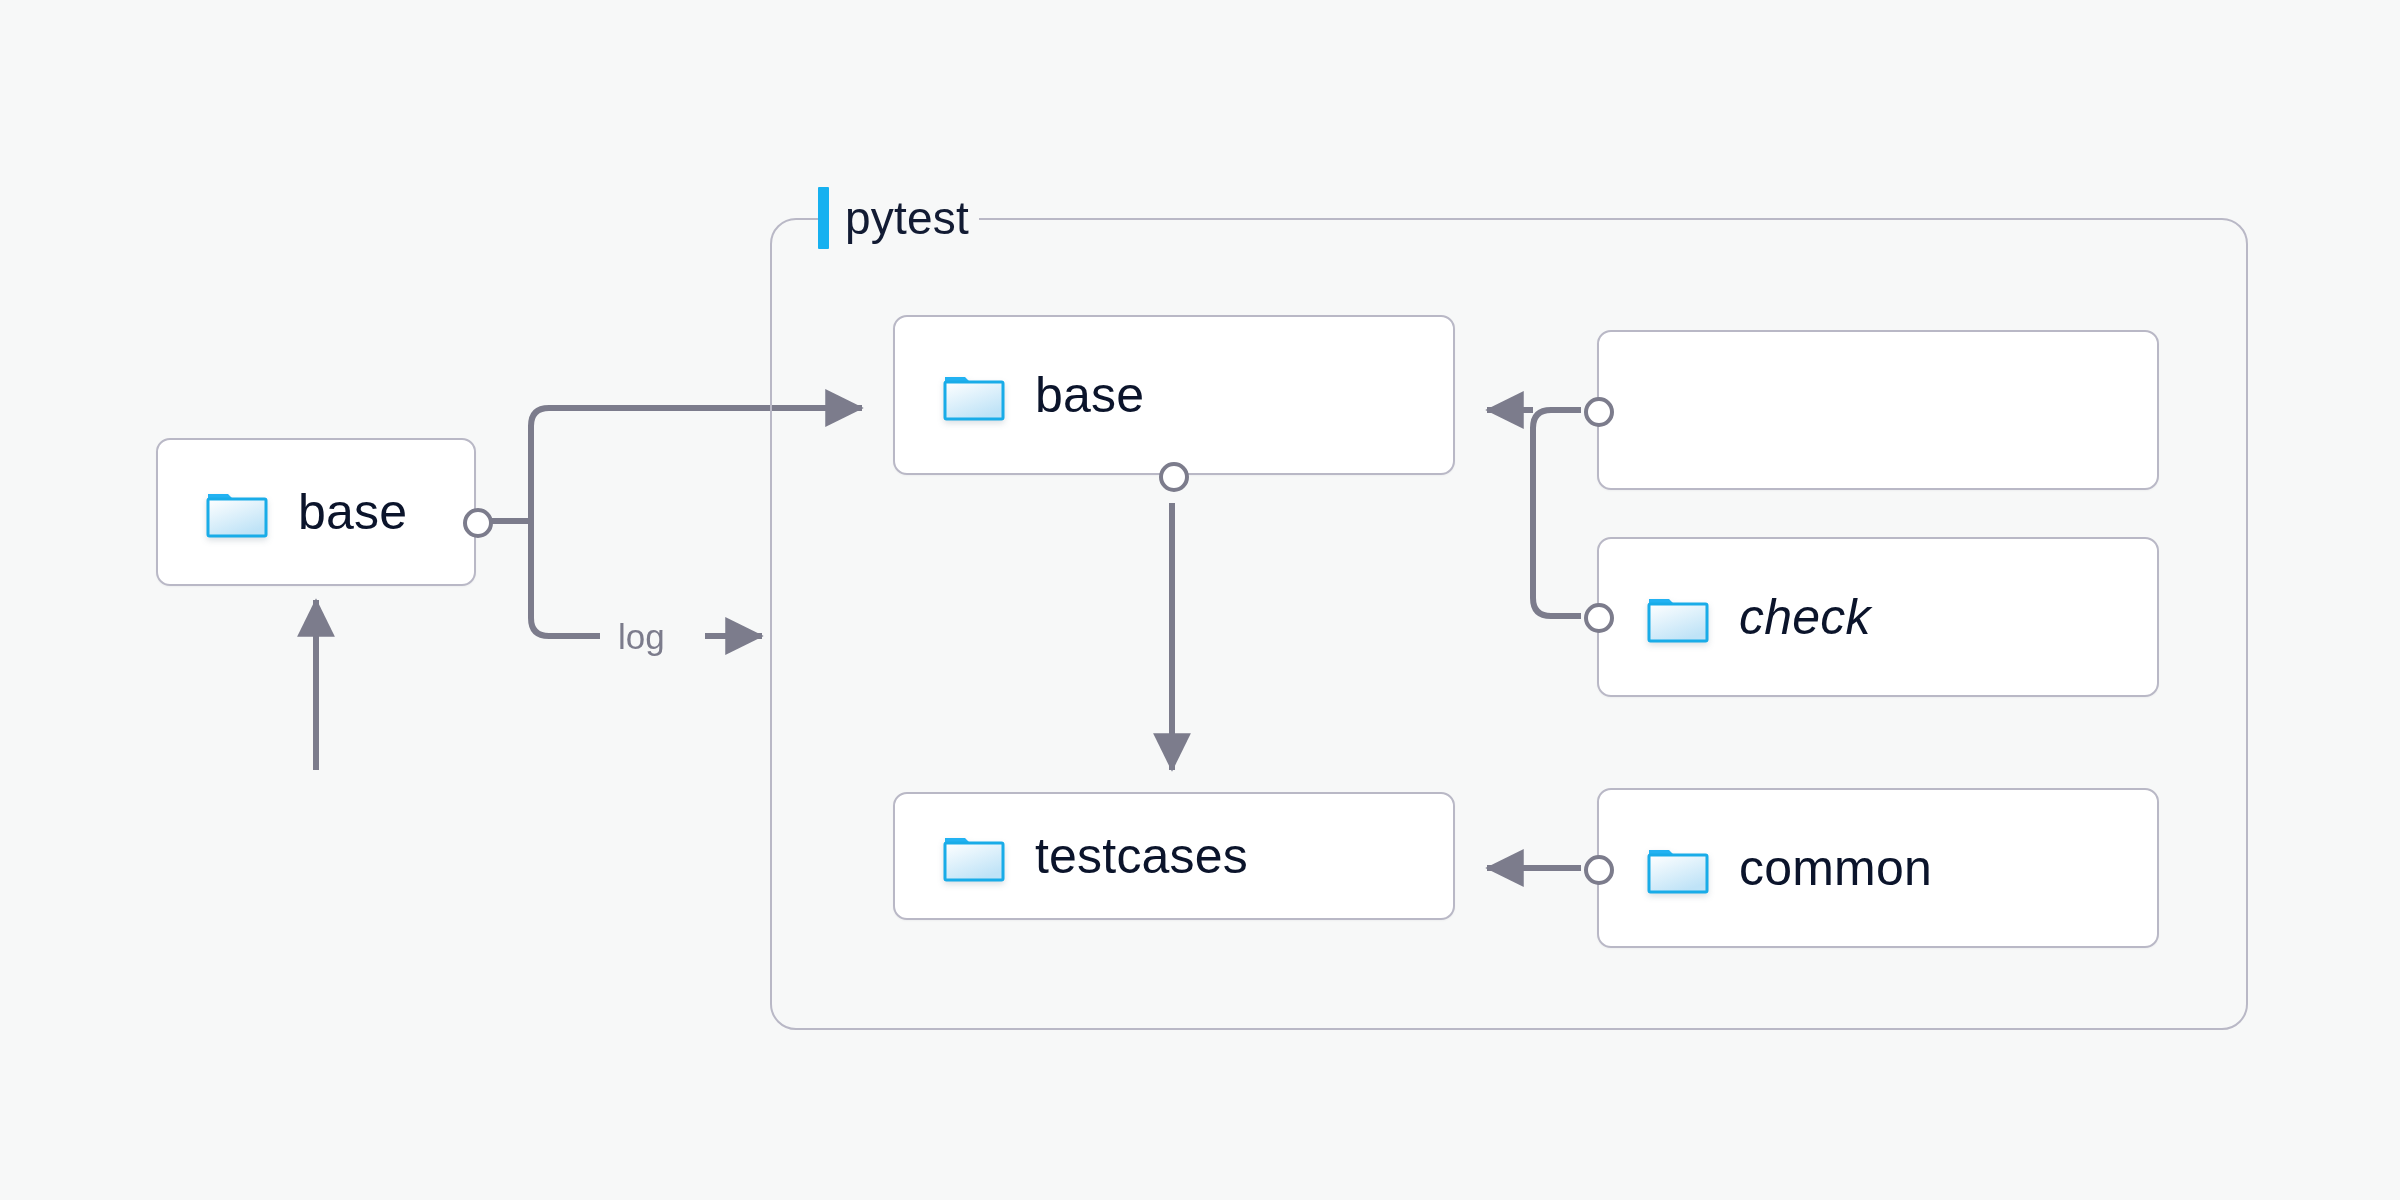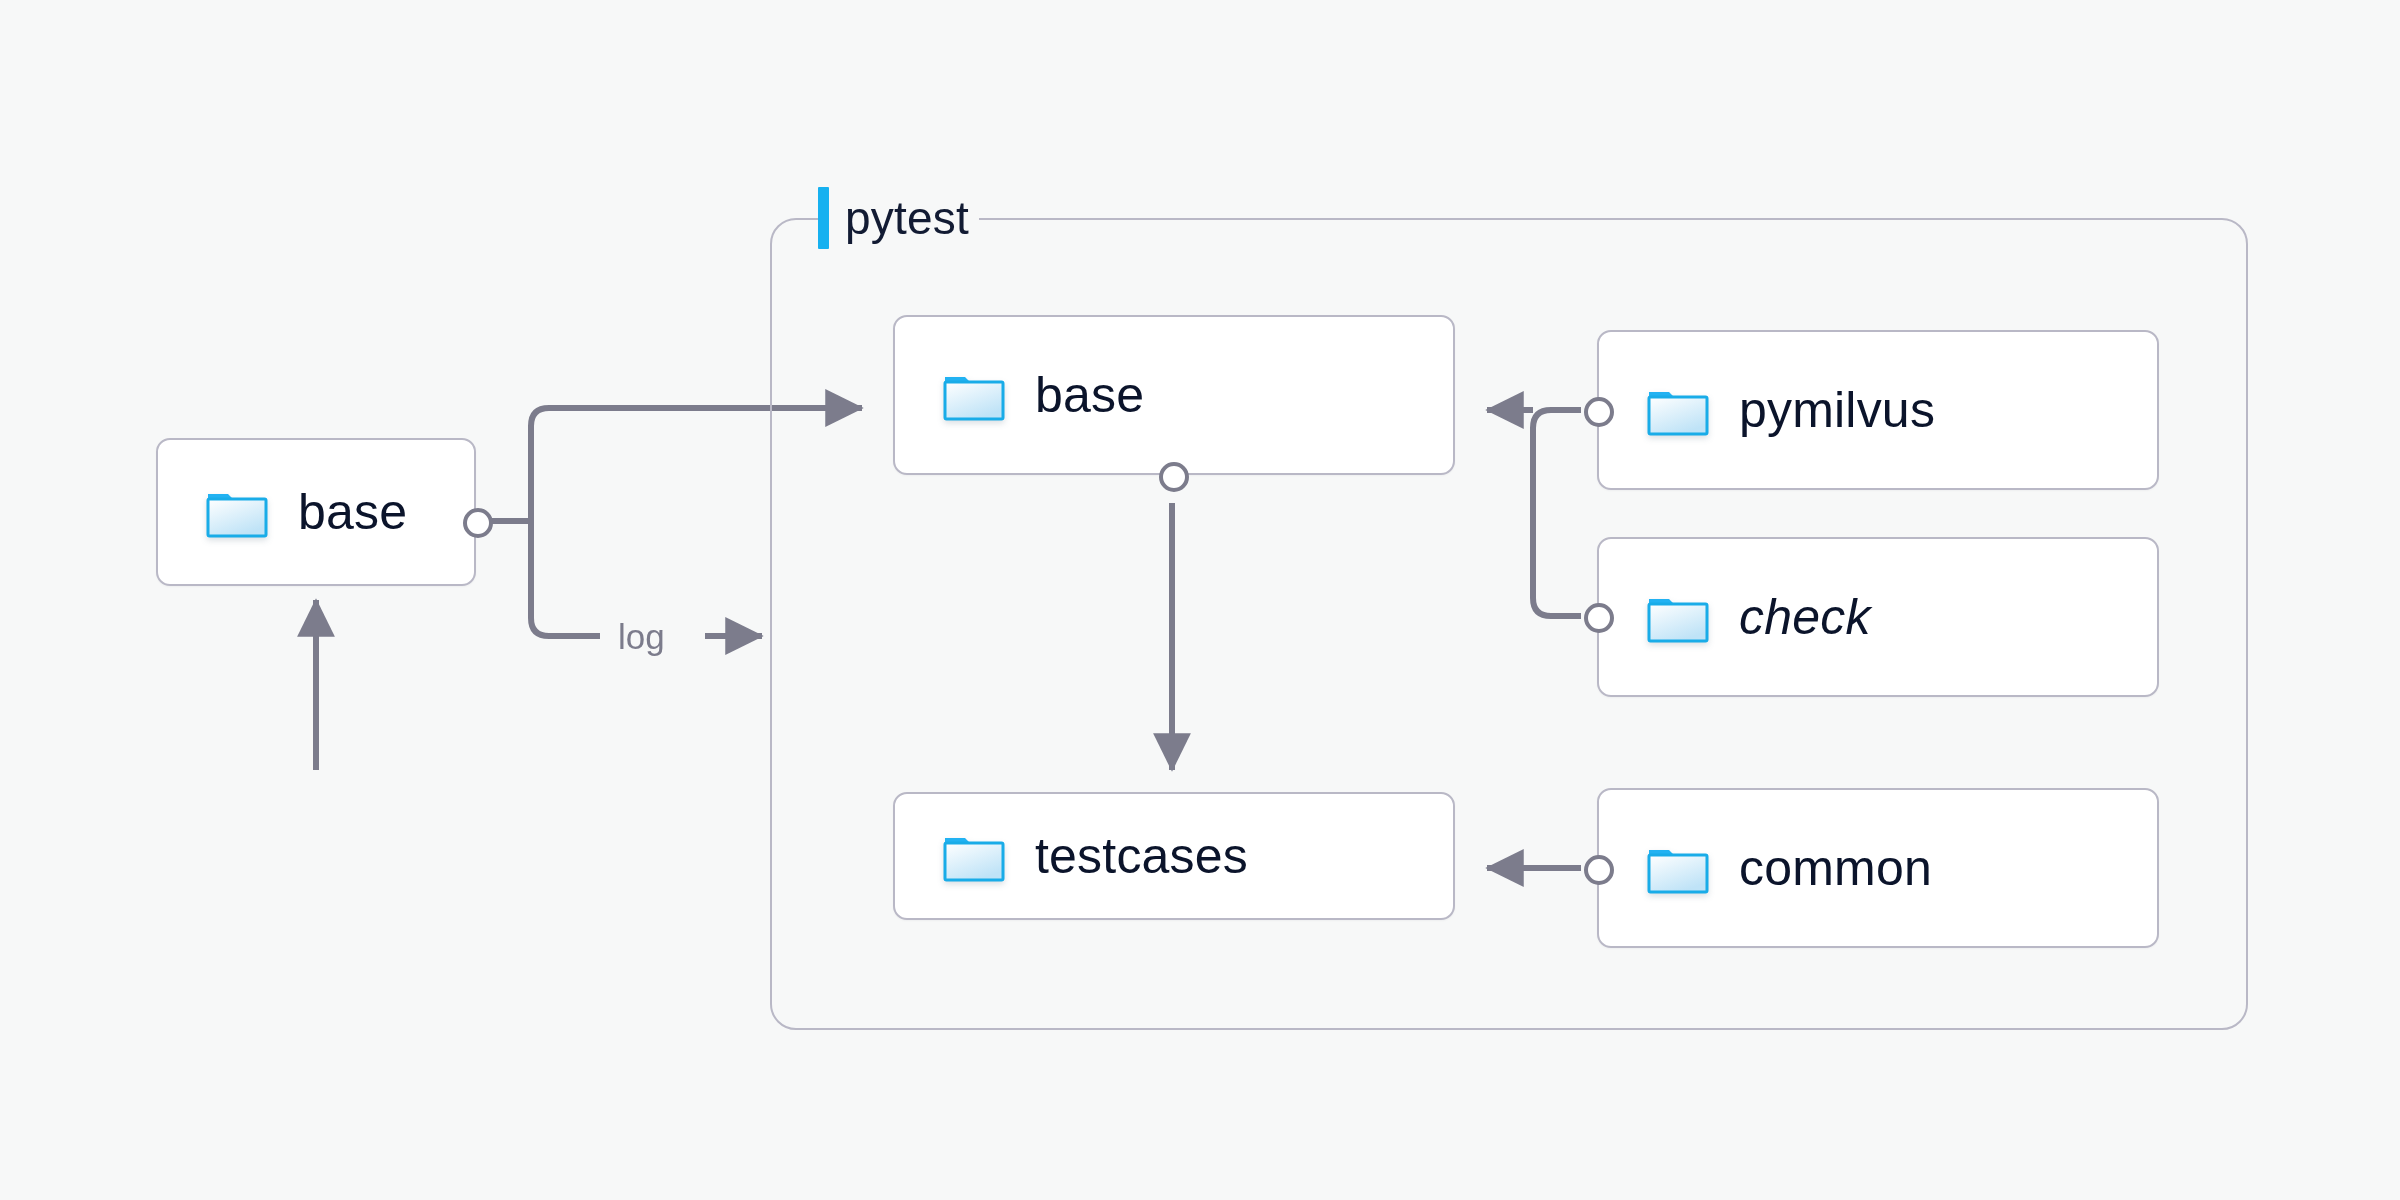--- a/index.html
+++ b/index.html
@@ -210,33 +210,20 @@
           </linearGradient>
         </defs>
         <path d="M2 8 h20 l6 6 h32 v6 H2 z" fill="#22b2f2"></path>
         <rect x="2" y="13" width="58" height="37" rx="1.5" fill="url(#fg-testcases)" stroke="#19ace8" stroke-width="3"></rect>
       </svg>
       <span class="node-label">testcases</span>
     </div>
   </div>
 
   <div class="node" style="left:1597px; top:330px; width:562px; height:160px;">
-    <div class="node-inner">
-      <svg class="folder-icon" viewBox="0 0 62 52">
-        <defs>
-          <linearGradient id="fg-pymilvus" x1="0" y1="0" x2="0.55" y2="1">
-            <stop offset="0%" stop-color="#ffffff"></stop>
-            <stop offset="100%" stop-color="#bfe3f7"></stop>
-          </linearGradient>
-        </defs>
-        <path d="M2 8 h20 l6 6 h32 v6 H2 z" fill="#22b2f2"></path>
-        <rect x="2" y="13" width="58" height="37" rx="1.5" fill="url(#fg-pymilvus)" stroke="#19ace8" stroke-width="3"></rect>
-      </svg>
-      <span class="node-label">pymilvus</span>
-    </div>
     <span class="port" style="left:0px; top:80px;"></span>
   </div>
 
   <div class="node" style="left:1597px; top:537px; width:562px; height:160px;font-style:italic;">
     <div class="node-inner">
       <svg class="folder-icon" viewBox="0 0 62 52">
         <defs>
           <linearGradient id="fg-check" x1="0" y1="0" x2="0.55" y2="1">
             <stop offset="0%" stop-color="#ffffff"></stop>
             <stop offset="100%" stop-color="#bfe3f7"></stop>

